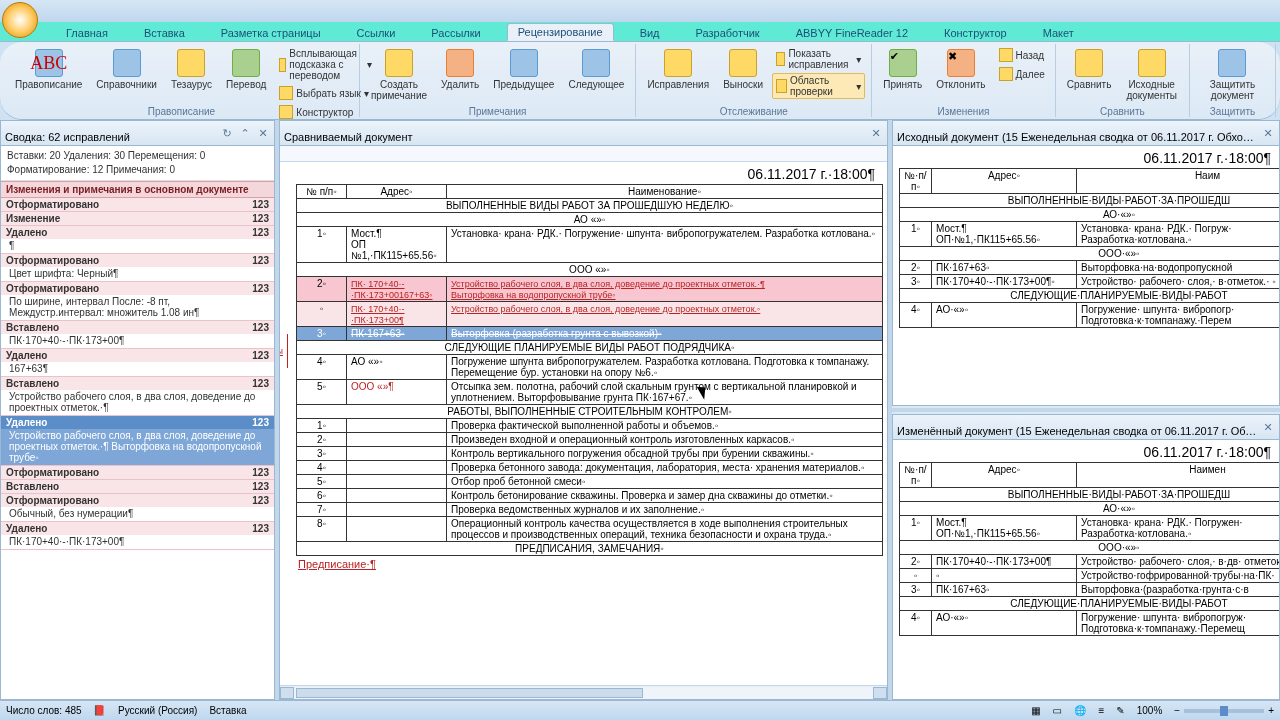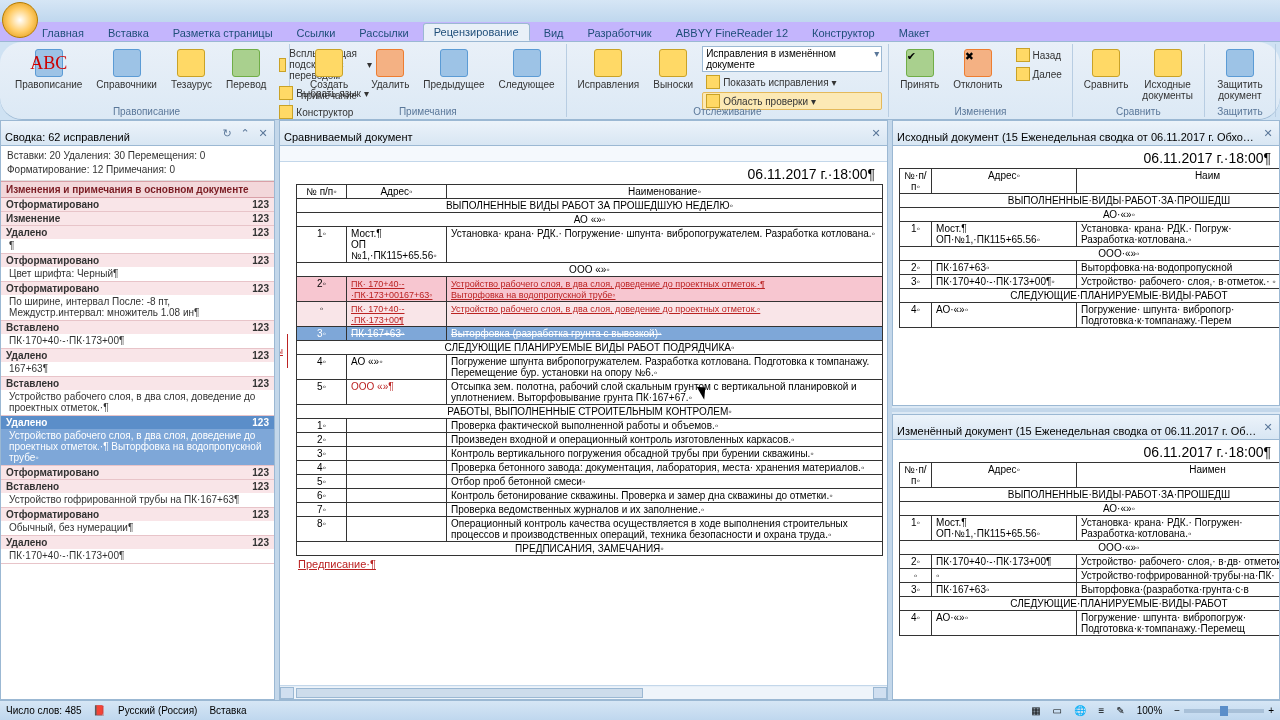--- a/index.html
+++ b/index.html
@@ -1,19 +1,19 @@
 <!DOCTYPE html>
 <html><head>
 <meta charset="utf-8">
 <style>
   * { box-sizing: border-box; margin: 0; padding: 0; }
   body { font-family: "Segoe UI", Tahoma, sans-serif; font-size: 11px; background: #cfe2f3; width:1280px; height:720px; overflow:hidden; position:relative;}
   .titlebar { height:22px; background:linear-gradient(#d6e6f5,#bfd7ee); display:flex; align-items:center; padding:0 4px;}
   .orb { width:36px; height:36px; border-radius:50%; background:radial-gradient(#fff,#ffcc66,#d98c00); position:absolute; top:2px; left:2px; border:1px solid #b57c00; z-index:10;}
-  .ribbon-tabs { height:20px; background:#c4b5fd; display:flex; align-items:flex-end; padding-left:32px; gap:4px; border-bottom:1px solid #9bb8d3;}
+  .ribbon-tabs { height:20px; background:#5eead4; display:flex; align-items:flex-end; padding-left:56px; gap:16px; border-bottom:1px solid #9bb8d3;}
   .ribbon-tabs .tab { padding:2px 10px; color:#1f4e79; cursor:pointer;}
   .ribbon-tabs .tab.active { background:#e9f0f8; border:1px solid #9bb8d3; border-bottom:1px solid #e9f0f8; border-radius:3px 3px 0 0;}
   .ribbon { height:78px; background:linear-gradient(#e9f0f8,#dce9f5); border-bottom:1px solid #9bb8d3; display:flex; padding:2px 4px; gap:0;border-radius:22px;}
   .rgroup { border-right:1px solid #b8cde2; padding:0 6px; display:flex; flex-direction:column; position:relative;}
   .rgroup .glabel { position:absolute; bottom:0; left:0; right:0; text-align:center; font-size:10px; color:#5a7799;}
   .rgroup .gcontent { flex:1; display:flex; align-items:flex-start; gap:4px; padding-top:2px;}
   .bigbtn { display:flex; flex-direction:column; align-items:center; gap:2px; padding:2px 4px; cursor:pointer; border:1px solid transparent; border-radius:3px;}
   .bigbtn .ico { width:28px; height:28px; background:#ffd966; border:1px solid #c9a227; border-radius:3px;}
   .bigbtn .ico.blue { background:#9dc3e6; border-color:#5b9bd5;}
   .bigbtn .ico.green { background:#a9d08e; border-color:#70ad47;}
@@ -151,21 +151,20 @@
     <div class="gcontent">
       <div class="bigbtn">
           <div class="ico"></div>
           <span>Исправления</span>
         </div>
       <div class="bigbtn">
           <div class="ico"></div>
           <span>Выноски</span>
         </div>
       <div class="vcol">
-        <div class="dropdown" style="width:180px">Исправления в изменённом документе</div>
         <div class="smallbtn"><div class="sico"></div><span>Показать исправления</span>▾</div>
         <div class="smallbtn hl"><div class="sico"></div><span>Область проверки</span>▾</div>
       </div>
     </div>
     <div class="glabel">Отслеживание</div>
   </div>
   <div class="rgroup">
     <div class="gcontent">
       <div class="bigbtn">
           <div class="ico green">✔</div>
@@ -294,21 +293,20 @@
           <div class="rev-head">
             <span>Отформатировано</span>
             <span>123</span>
           </div>
         </div>
         <div class="rev-item">
           <div class="rev-head">
             <span>Вставлено</span>
             <span>123</span>
           </div>
-          <div class="rev-body">Устройство гофрированной трубы на ПК·167+63¶</div>
         </div>
         <div class="rev-item">
           <div class="rev-head">
             <span>Отформатировано</span>
             <span>123</span>
           </div>
           <div class="rev-body">Обычный, без нумерации¶</div>
         </div>
         <div class="rev-item">
           <div class="rev-head">

